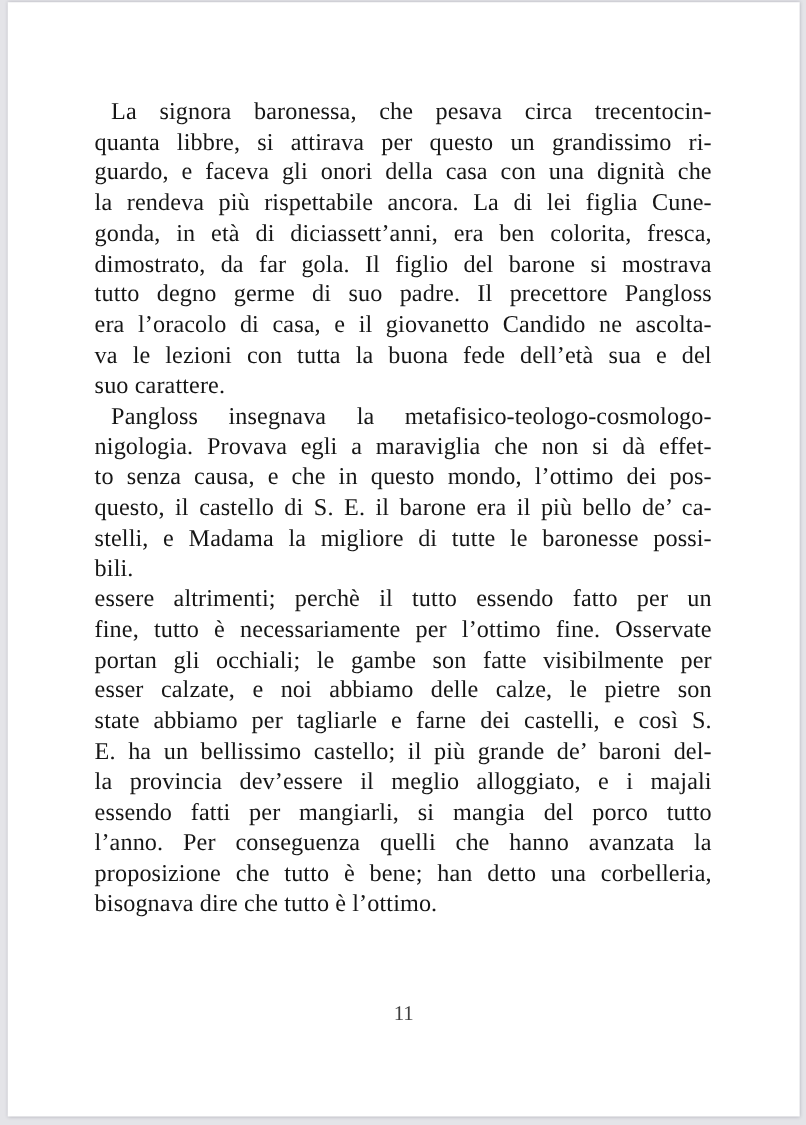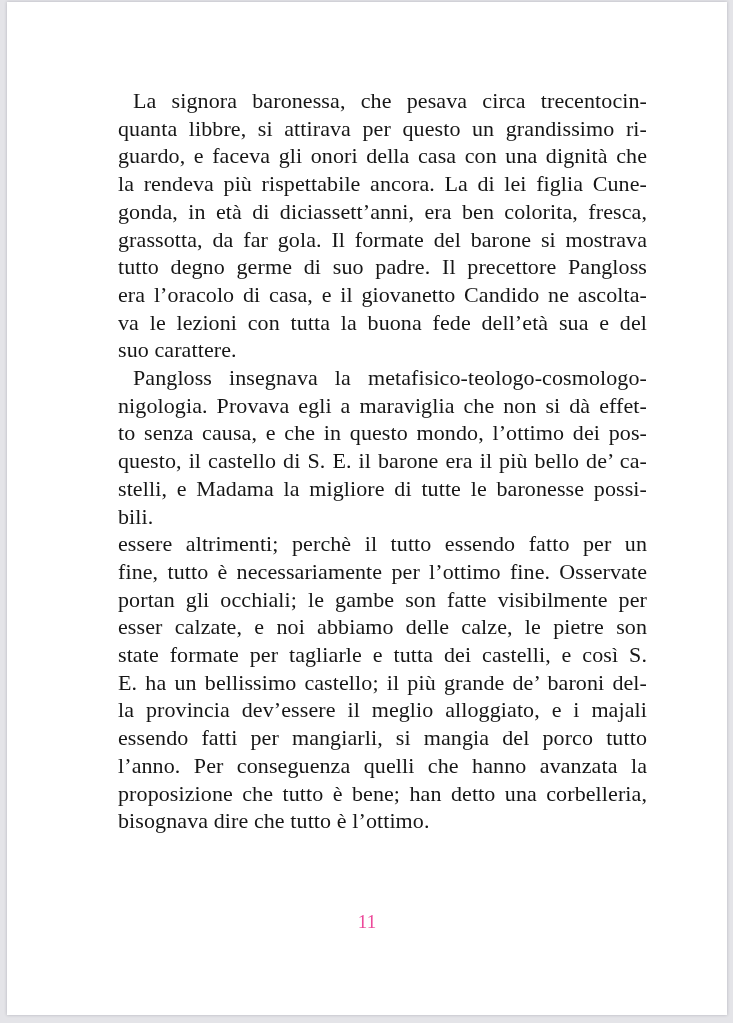--- a/index.html
+++ b/index.html
@@ -30,73 +30,72 @@
     top: 85px;
     width: 561px;
     color: #161616;
   }
   .line {
     font-size: 22px;
     line-height: 27.7px;
     text-align: justify;
     text-align-last: justify;
     letter-spacing: 0.1px;
-    margin-left: 32px;
   }
   .line.last {
     text-align-last: left;
   }
   .line.indent {
     text-indent: 15px;
   }
   .page-number {
     position: absolute;
     left: 0;
     top: 909px;
     width: 720px;
     text-align: center;
     font-size: 19px;
-    color: #ec4899;
+    color: #404040;
   }
 </style>
 </head>
 <body>
 
 <div class="viewport">
   <div class="book-page">
     <div class="text-column">
 
       <div>
         <div class="line indent">La signora baronessa, che pesava circa trecentocin-</div>
         <div class="line">quanta libbre, si attirava per questo un grandissimo ri-</div>
         <div class="line">guardo, e faceva gli onori della casa con una dignità che</div>
         <div class="line">la rendeva più rispettabile ancora. La di lei figlia Cune-</div>
         <div class="line">gonda, in età di diciassett’anni, era ben colorita, fresca,</div>
-        <div class="line">grassotta, da far gola. Il formate del barone si mostrava</div>
+        <div class="line">dimostrato, da far gola. Il figlio del barone si mostrava</div>
         <div class="line">tutto degno germe di suo padre. Il precettore Pangloss</div>
         <div class="line">era l’oracolo di casa, e il giovanetto Candido ne ascolta-</div>
         <div class="line">va le lezioni con tutta la buona fede dell’età sua e del</div>
         <div class="line last">suo carattere.</div>
       </div>
 
       <div>
         <div class="line indent">Pangloss insegnava la metafisico-teologo-cosmologo-</div>
         <div class="line">nigologia. Provava egli a maraviglia che non si dà effet-</div>
         <div class="line">to senza causa, e che in questo mondo, l’ottimo dei pos-</div>
         <div class="line">questo, il castello di S. E. il barone era il più bello de’ ca-</div>
         <div class="line">stelli, e Madama la migliore di tutte le baronesse possi-</div>
         <div class="line last">bili.</div>
       </div>
 
       <div>
         <div class="line">essere altrimenti; perchè il tutto essendo fatto per un</div>
         <div class="line">fine, tutto è necessariamente per l’ottimo fine. Osservate</div>
         <div class="line">portan gli occhiali; le gambe son fatte visibilmente per</div>
         <div class="line">esser calzate, e noi abbiamo delle calze, le pietre son</div>
-        <div class="line">state formate per tagliarle e tutta dei castelli, e così S.</div>
+        <div class="line">state abbiamo per tagliarle e farne dei castelli, e così S.</div>
         <div class="line">E. ha un bellissimo castello; il più grande de’ baroni del-</div>
         <div class="line">la provincia dev’essere il meglio alloggiato, e i majali</div>
         <div class="line">essendo fatti per mangiarli, si mangia del porco tutto</div>
         <div class="line">l’anno. Per conseguenza quelli che hanno avanzata la</div>
         <div class="line">proposizione che tutto è bene; han detto una corbelleria,</div>
         <div class="line last">bisognava dire che tutto è l’ottimo.</div>
       </div>
 
     </div>
 

